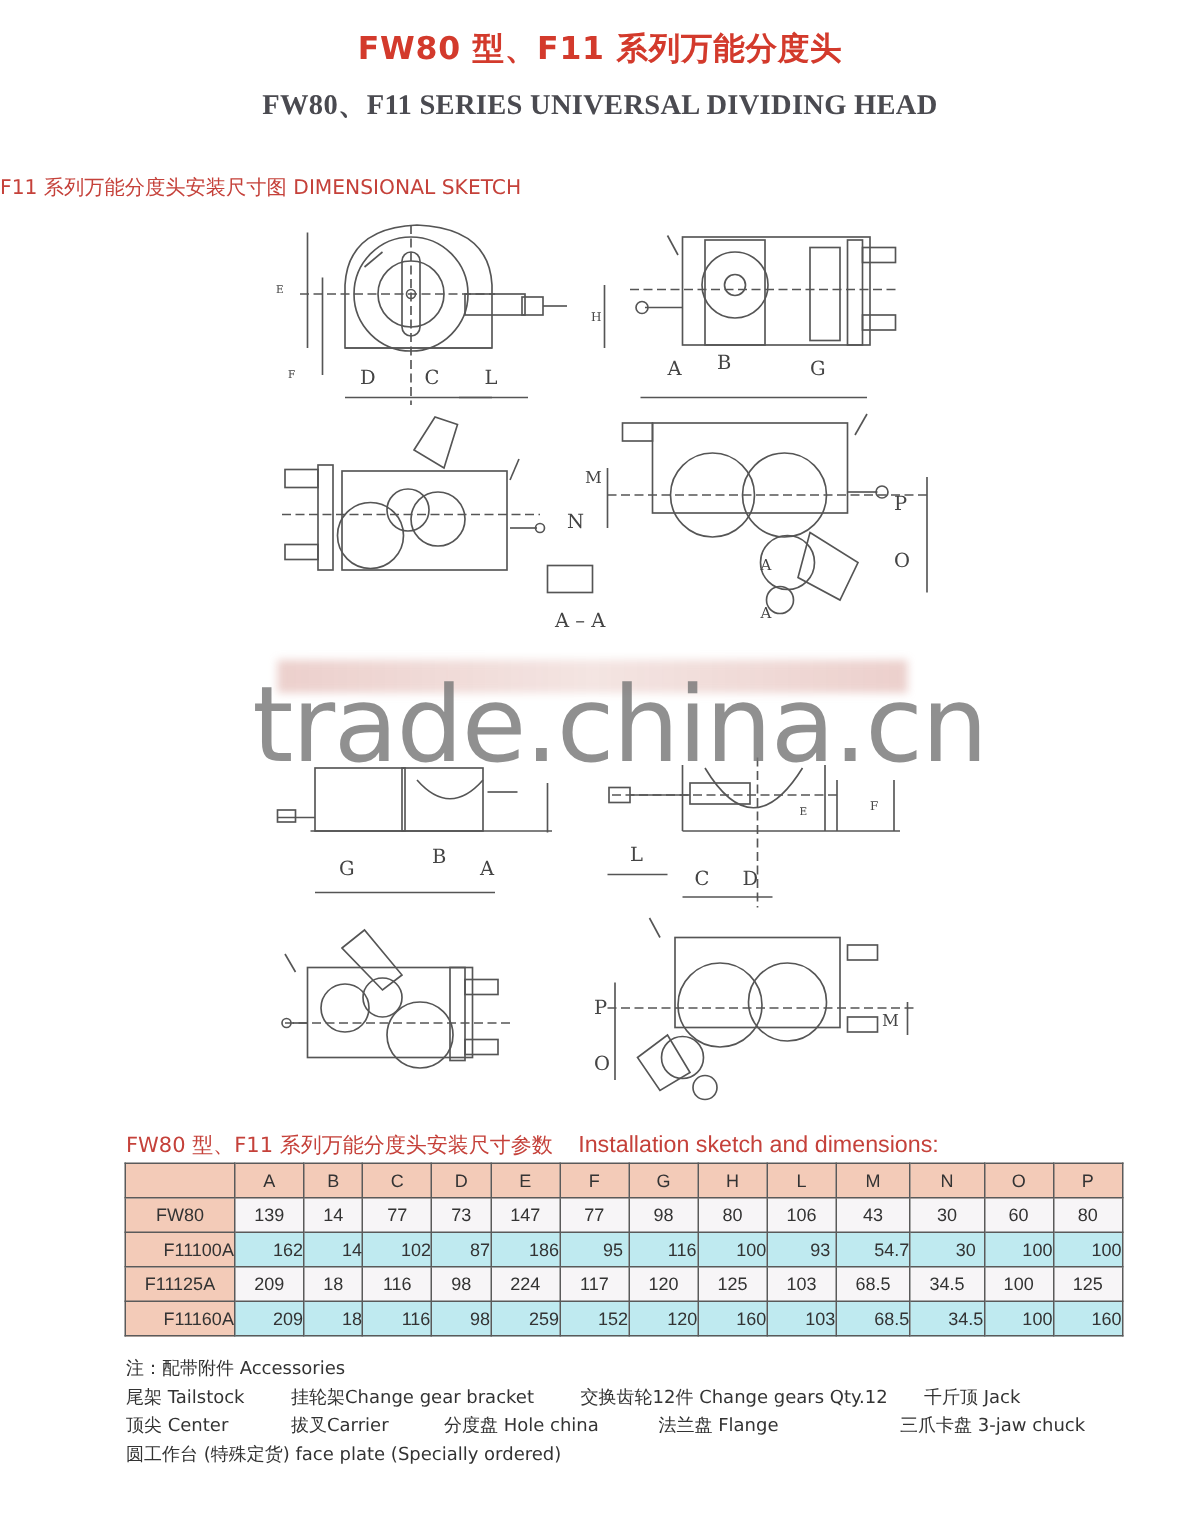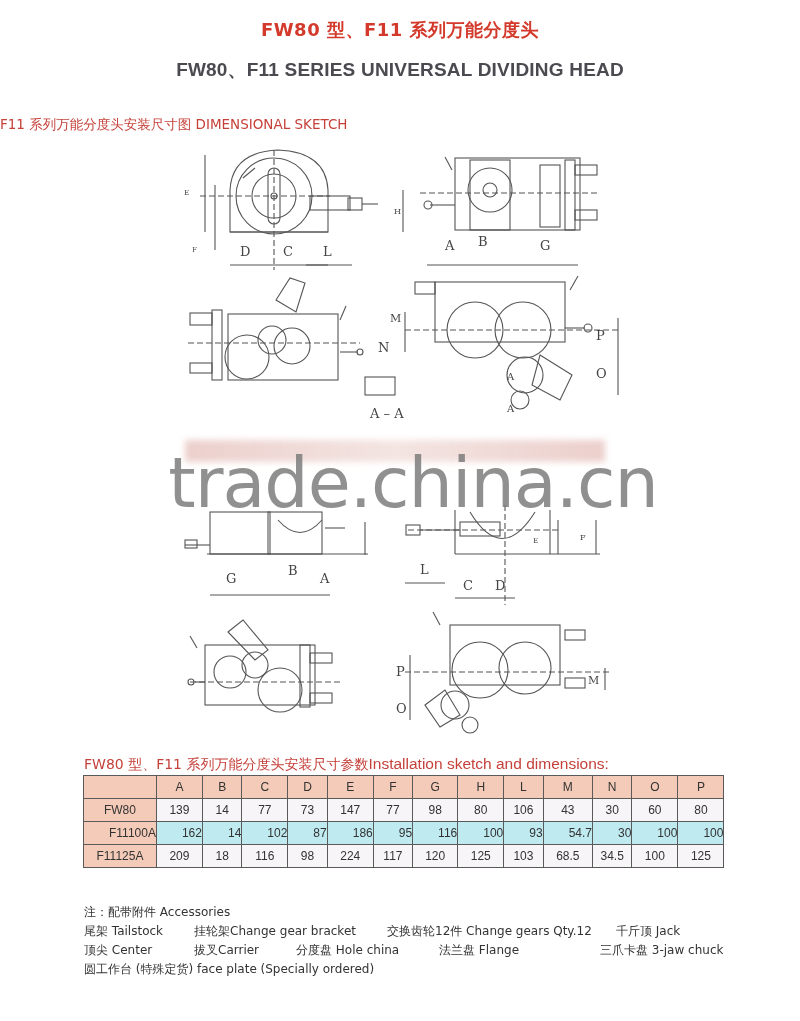--- a/index.html
+++ b/index.html
@@ -1,32 +1,32 @@
 <!DOCTYPE html>
 <html><head>
 <meta charset="utf-8">
 <style>
   html, body { margin:0; padding:0; background:#ffffff; }
   body { width:800px; height:1021px; position:relative; overflow:hidden;
          font-family:"Liberation Sans", sans-serif; color:#333; }
   .title-cn { position:absolute; top:18px; left:0; width:800px; text-align:center;
-              font-family:"DejaVu Sans", sans-serif; font-weight:bold; font-size:18px; color:#d33a2c; letter-spacing:0.5px; }
+              font-family:"DejaVu Sans", sans-serif; font-weight:bold; font-size:21px; color:#d33a2c; letter-spacing:0.5px; }
   .title-en { position:absolute; top:57px; left:0; width:800px; text-align:center;
-              font-family:Liberation Sans, sans-serif; font-weight:bold; font-size:19px; color:#4a4a50; letter-spacing:0.2px; }
+              font-family:Liberation Serif, serif; font-weight:bold; font-size:19px; color:#4a4a50; letter-spacing:0.2px; }
   .sketch-title { position:absolute; top:116px; left:0; width:800px; text-align:left;
               font-family:"DejaVu Sans", sans-serif; font-size:13.5px; color:#c5413a; }
   .drawing { position:absolute; left:0; width:800px; }
   .drawing svg { display:block; }
   .watermark-blur { position:absolute; top:440px; left:185px; width:420px; height:22px;
                     background:linear-gradient(90deg, rgba(200,120,110,0.35), rgba(210,150,140,0.25) 50%, rgba(200,120,110,0.35));
                     filter:blur(3px); }
   .watermark { position:absolute; top:448px; left:13px; width:800px; text-align:center;
                font-family:"DejaVu Sans", sans-serif; font-size:70px; color:rgba(120,120,120,0.82); letter-spacing:-1px; line-height:1; }
   .table-title { position:absolute; top:755px; left:84px; font-family:"DejaVu Sans", sans-serif; font-size:14px; color:#c5413a; white-space:nowrap; }
-  .table-title .en { font-family:"Liberation Sans", sans-serif; font-size:15.5px; margin-left:0; }
+  .table-title .en { font-family:"Liberation Sans", sans-serif; font-size:15.5px; margin-left:17px; }
   table.dims { position:absolute; top:775px; left:83px; border-collapse:collapse; width:624px;
                font-family:"Liberation Sans", sans-serif; font-size:12px; color:#333; }
   table.dims th, table.dims td { border:1px solid #5a5a5a; text-align:center; height:22px; padding:0; }
   table.dims th { background:#f3cbb8; font-weight:normal; }
   table.dims th.corner { background:#f3cbb8; width:78px; }
   table.dims td.model { background:#f3cbb8; }
   table.dims tr.r-white td { background:#f7f5f7;text-align:center; }
   table.dims tr.r-cyan td { background:#bfeaf0;padding-left:25px; }
   table.dims tr td.model { background:#f3cbb8 !important; }
   .notes { position:absolute; top:903px; left:84px; font-family:"DejaVu Sans", sans-serif; font-size:12px; color:#333; line-height:19px; }
@@ -267,20 +267,36 @@
       <td>224</td>
       <td>117</td>
       <td>120</td>
       <td>125</td>
       <td>103</td>
       <td>68.5</td>
       <td>34.5</td>
       <td>100</td>
       <td>125</td>
     </tr>
+    <tr class="r-cyan">
+      <td class="model">F11160A</td>
+      <td>209</td>
+      <td>18</td>
+      <td>116</td>
+      <td>98</td>
+      <td>259</td>
+      <td>152</td>
+      <td>120</td>
+      <td>160</td>
+      <td>103</td>
+      <td>68.5</td>
+      <td>34.5</td>
+      <td>100</td>
+      <td>160</td>
+    </tr>
   </tbody>
 </table>
 
 <div class="notes">
   <div class="row">
     <span style="left:0">注：配带附件 Accessories</span>
   </div>
   <div class="row">
     <span style="left:0">尾架 Tailstock</span>
     <span style="left:110px">挂轮架Change gear bracket</span>

